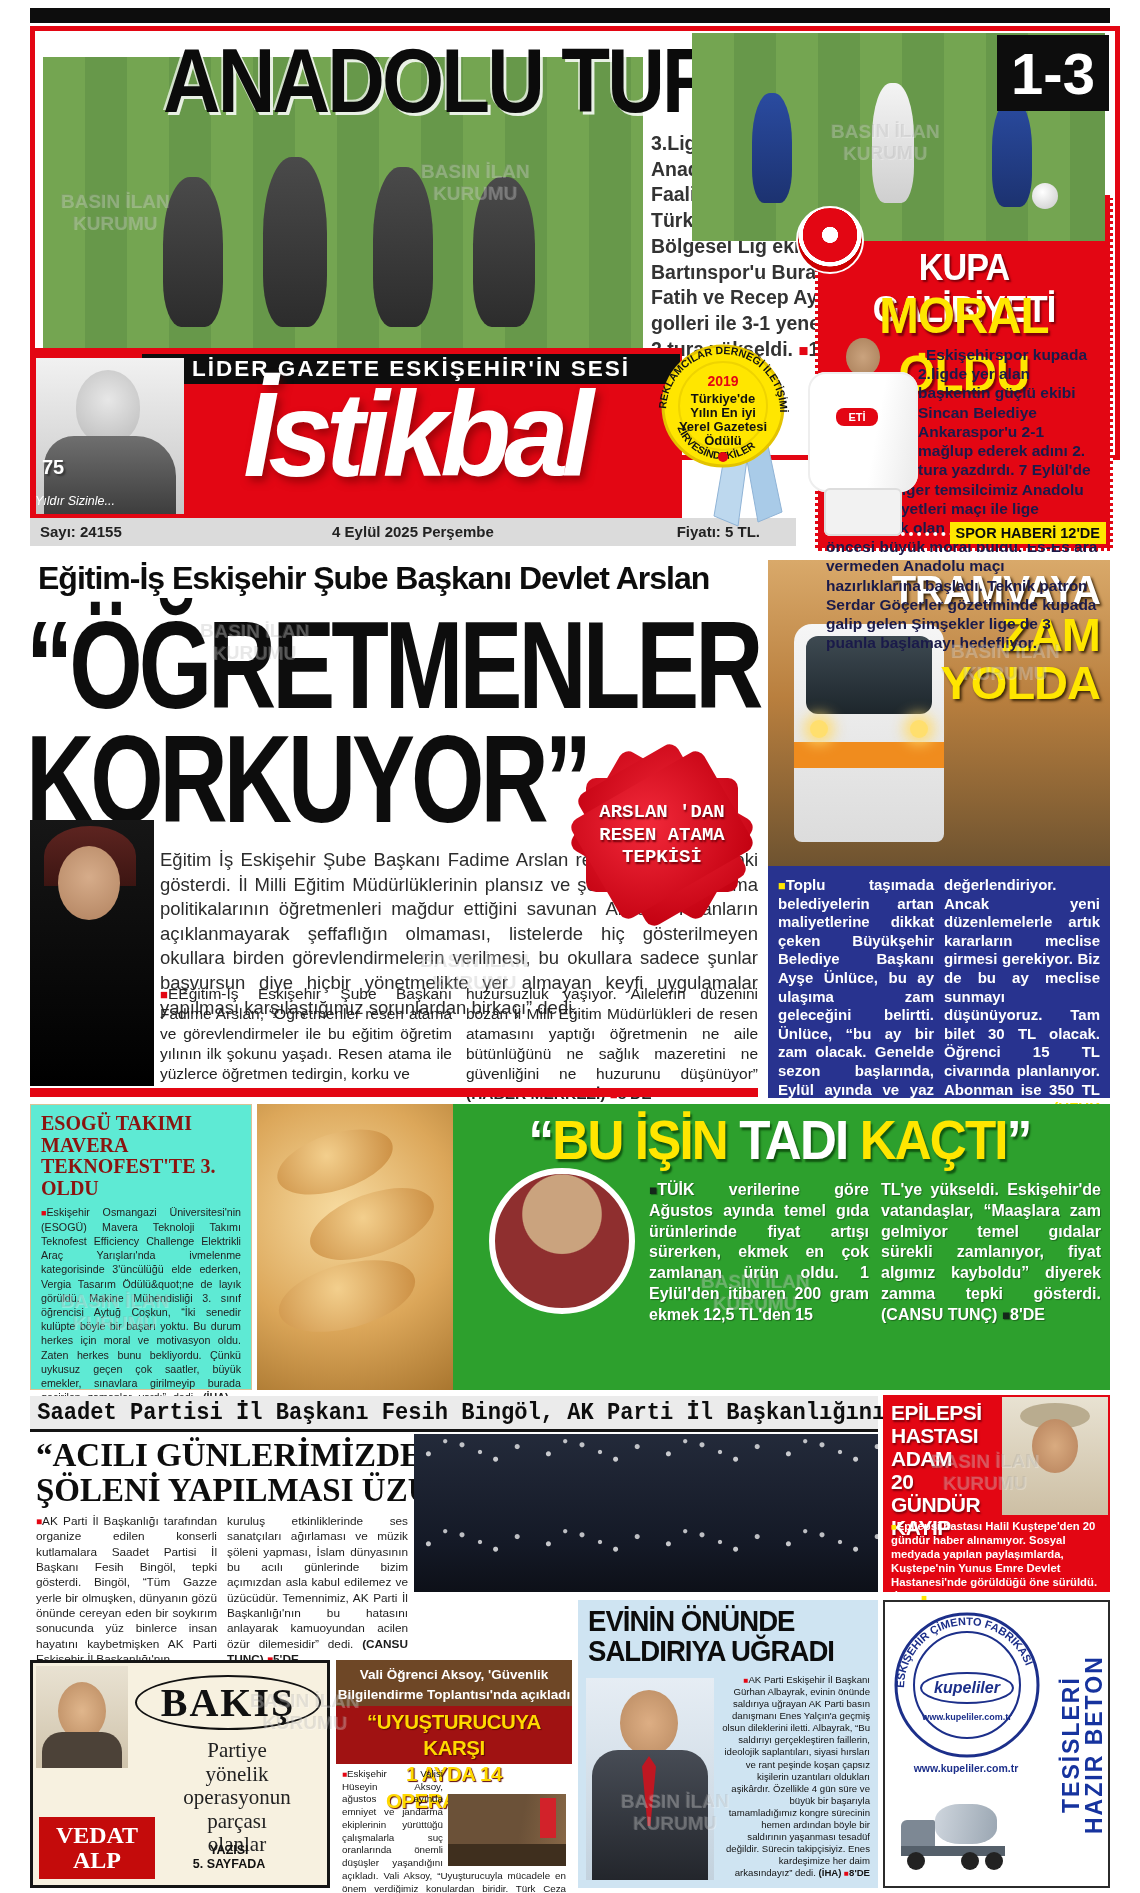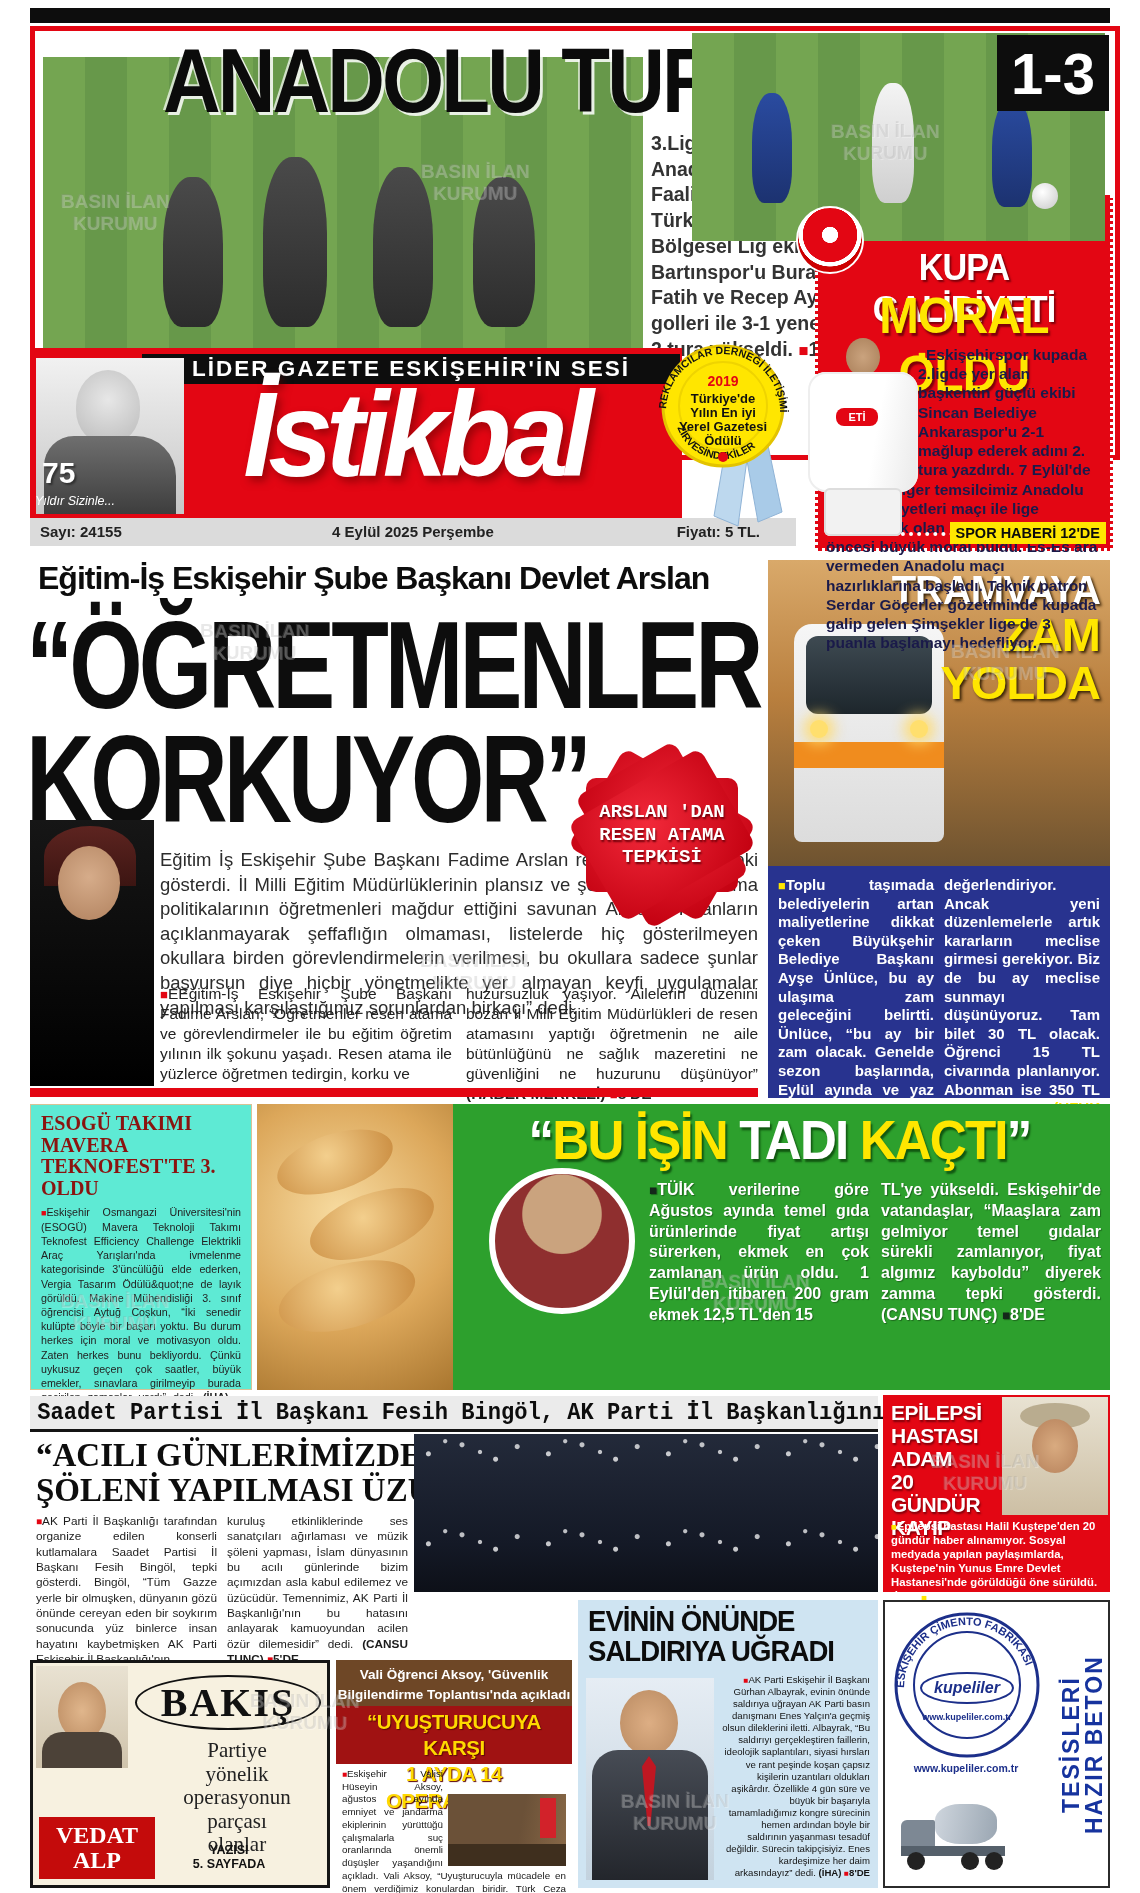--- a/index.html
+++ b/index.html
@@ -56,21 +56,21 @@
     font-weight:900;font-size:22.5px;letter-spacing:2px;text-align:center;line-height:30px;}
   #ataturk{position:absolute;left:6px;top:10px;width:148px;height:156px;
     background:linear-gradient(#f1f1f1,#c6c6c6);overflow:hidden;}
   #ataturk .head{position:absolute;left:40px;top:12px;width:64px;height:74px;border-radius:50% 50% 46% 46%;
     background:radial-gradient(circle at 50% 40%,#e7e7e7,#b9b9b9);}
   #ataturk .suit{position:absolute;left:8px;top:78px;width:132px;height:80px;border-radius:30px 40px 0 0;
     background:linear-gradient(#6f6f6f,#3c3c3c);}
   #mast-title{position:absolute;left:118px;top:26px;width:534px;text-align:center;color:#fff;
     font-style:italic;font-weight:900;font-size:116px;letter-spacing:-7px;line-height:1.0;
     text-shadow:4px 5px 8px rgba(100,0,0,.55);transform:scaleY(1.04);transform-origin:top;}
-  #mast75{position:absolute;left:12px;top:108px;color:#fff;font-weight:900;font-size:30px;
+  #mast75{position:absolute;left:12px;top:108px;color:#fff;font-weight:900;font-size:20px;
     text-shadow:2px 2px 2px rgba(0,0,0,.4);}
   #mastnote{position:absolute;left:5px;top:146px;color:#fff;font-weight:400;font-style:italic;font-size:12.5px;}
   #datestrip{left:30px;top:518px;width:766px;height:28px;background:#dbdbdb;font-size:15px;font-weight:700;color:#222;}
   #datestrip .issue{position:absolute;left:10px;top:5px;}
   #datestrip .date{position:absolute;left:0;right:0;top:5px;text-align:center;}
   #datestrip .price{position:absolute;right:36px;top:5px;font-weight:900;}
   #seal{left:648px;top:326px;z-index:9;}
   
   #lead-kicker{left:38px;top:560px;font-weight:900;font-size:32px;letter-spacing:-1px;color:#0d0d0d;}
   .megaline{left:26px;font-weight:900;font-size:118px;letter-spacing:-5px;color:#0d0d0d;white-space:nowrap;

